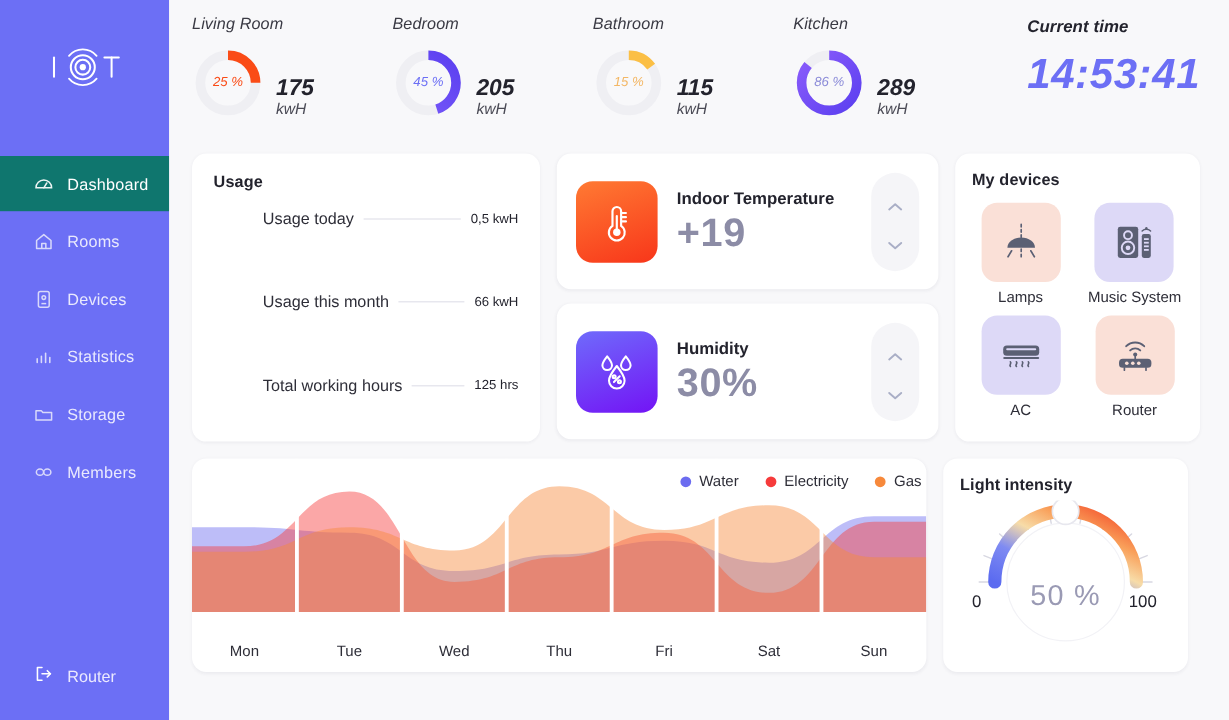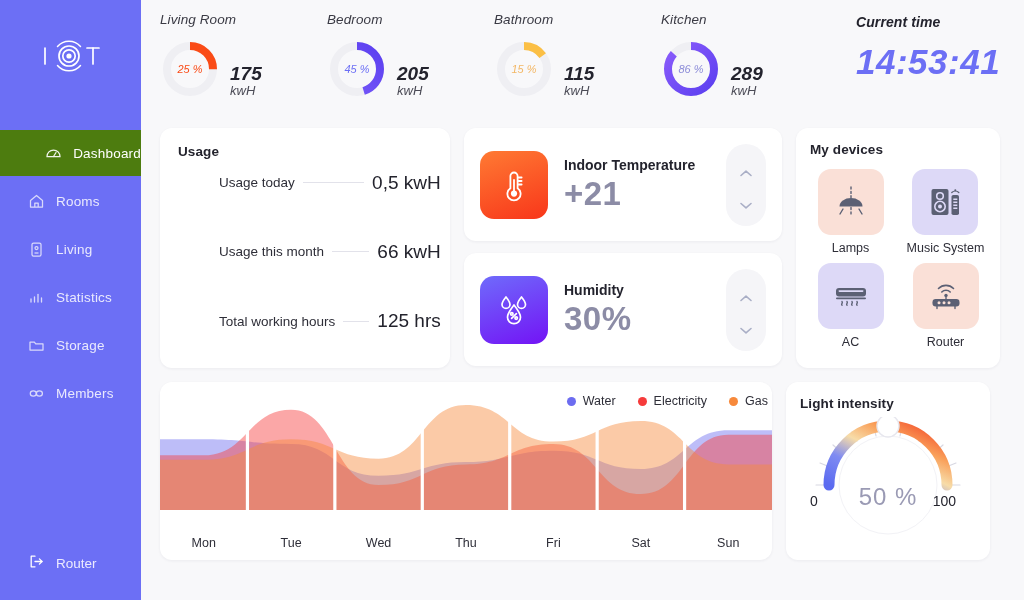--- a/index.html
+++ b/index.html
@@ -28,21 +28,21 @@
   .nav-item {
     height: 46px;
     display: flex; align-items: center;
     padding-left: 28px;
     gap: 11px;
     color: #e9e9fd;
     font-size: 13.5px;
     letter-spacing: .2px;
     margin-bottom: 2px;
   }
-  .nav-item.active { background: #4d7c0f; color: #ffffff; justify-content: flex-end; }
+  .nav-item.active { background: #0f766e; color: #ffffff; }
   .nav-item .ico { width: 17px; height: 17px; display:block; opacity:.92; }
   .nav-spacer { flex: 1 1 auto; }
   .logout {
     height: 46px; margin-bottom: 14px;
     display: flex; align-items: center;
     padding-left: 28px; gap: 11px;
     color: #eceafe; font-size: 13.5px;
   }
 
   
@@ -104,21 +104,21 @@
   }
 
   
   .usage { height: 240px; padding: 16px 18px 12px 18px;
            display:flex; flex-direction:row; }
   .usage-rows { flex:1 1 auto; display:flex; flex-direction:column;
                 justify-content: space-around; padding-top:4px; }
   .usage-row { display: flex; align-items: center; gap: 8px; }
   .usage-row .lbl { font-size: 13.5px; color: #2e2e38; white-space: nowrap; }
   .usage-row .dash { flex: 1 1 auto; height:1px; background:#e2e2ea; min-width:26px; }
-  .usage-row .val { font-size: 19px; color: #23232d; white-space: nowrap; }
+  .usage-row .val { font-size: 11px; color: #23232d; white-space: nowrap; }
 
   
   .sensor {
     height: 113px; padding: 14px 16px;
     display: flex; align-items: center; gap: 16px;
   }
   .sensor-icon {
     width: 68px; height: 68px; border-radius: 14px; flex:0 0 68px;
     display:flex; align-items:center; justify-content:center;
   }
@@ -177,21 +177,21 @@
   
   .light { height: 178px; padding: 14px 14px; position: relative; }
   .gauge-wrap {
     position:relative; margin-top: 6px;
     display:flex; align-items:center; justify-content:center;
   }
   .gauge-min, .gauge-max {
     font-size: 14px; color: #23232d; position:absolute; top: 76px;
   }
   .gauge-min { left: 10px; }
-  .gauge-max { right: 20px; }
+  .gauge-max { right: 12px; }
   .gauge-val {
     position:absolute; top: 66px; left:0; right:0; text-align:center;
     font-size: 24px; color: #9a9ab4; letter-spacing:1px;
   }
 </style>
 </head>
 <body>
 
 <div class="app">
 
@@ -234,21 +234,21 @@
       </div>
 
       <div class="nav-item">
         <span class="ico">
           <svg width="17" height="17" viewBox="0 0 17 17" fill="none" stroke="#e3e3fb" stroke-width="1.25">
             <rect x="4" y="2" width="9" height="13" rx="1.6"></rect>
             <circle cx="8.5" cy="7" r="1.5"></circle>
             <line x1="6.5" y1="12" x2="10.5" y2="12"></line>
           </svg>
         </span>
-        <span>Living</span>
+        <span>Devices</span>
       </div>
 
       <div class="nav-item">
         <span class="ico">
           <svg width="17" height="17" viewBox="0 0 17 17" fill="none" stroke="#e3e3fb" stroke-width="1.3" stroke-linecap="round">
             <line x1="3" y1="13" x2="3" y2="10"></line>
             <line x1="6.5" y1="13" x2="6.5" y2="8"></line>
             <line x1="10" y1="13" x2="10" y2="5.5"></line>
             <line x1="13.5" y1="13" x2="13.5" y2="9"></line>
           </svg>
@@ -411,21 +411,21 @@
               <path d="M17 7.5a3.6 3.6 0 0 1 3.6 3.6v12.2a6.6 6.6 0 1 1-7.2 0V11.1A3.6 3.6 0 0 1 17 7.5z"></path>
               <circle cx="17" cy="28.6" r="3.1" fill="#ffffff" stroke="none"></circle>
               <line x1="17" y1="15" x2="17" y2="26"></line>
               <line x1="21.6" y1="12.5" x2="24.6" y2="12.5"></line>
               <line x1="21.6" y1="16" x2="24.6" y2="16"></line>
               <line x1="21.6" y1="19.5" x2="24.6" y2="19.5"></line>
             </svg>
           </div>
           <div class="sensor-body">
             <div class="sensor-label">Indoor Temperature</div>
-            <div class="sensor-value">+21</div>
+            <div class="sensor-value">+19</div>
           </div>
           <div class="stepper">
             <span class="chev">
               <svg width="14" height="9" viewBox="0 0 14 9" fill="none" stroke="#a9aec6" stroke-width="1.6" stroke-linecap="round" stroke-linejoin="round">
                   <polyline points="2,6.5 7,2.2 12,6.5"></polyline>
                 </svg>
             </span>
             <span class="chev">
               <svg width="14" height="9" viewBox="0 0 14 9" fill="none" stroke="#a9aec6" stroke-width="1.6" stroke-linecap="round" stroke-linejoin="round">
                   <polyline points="2,2.5 7,6.8 12,2.5"></polyline>

